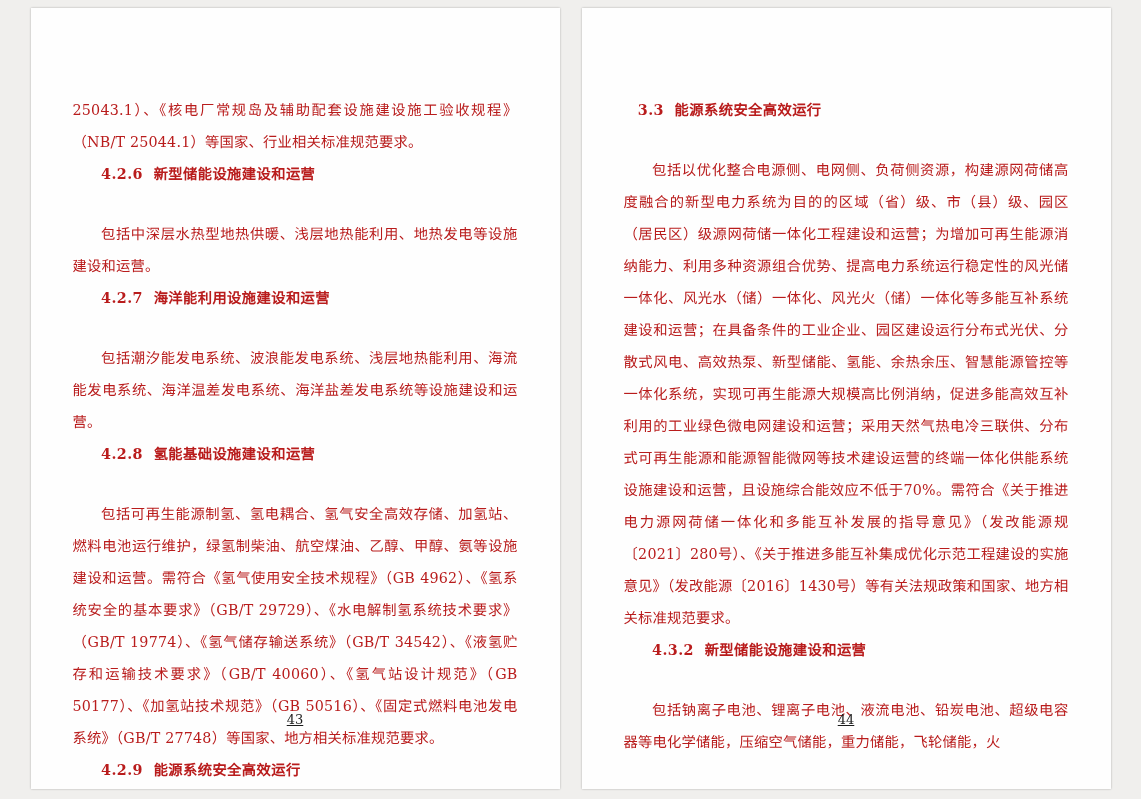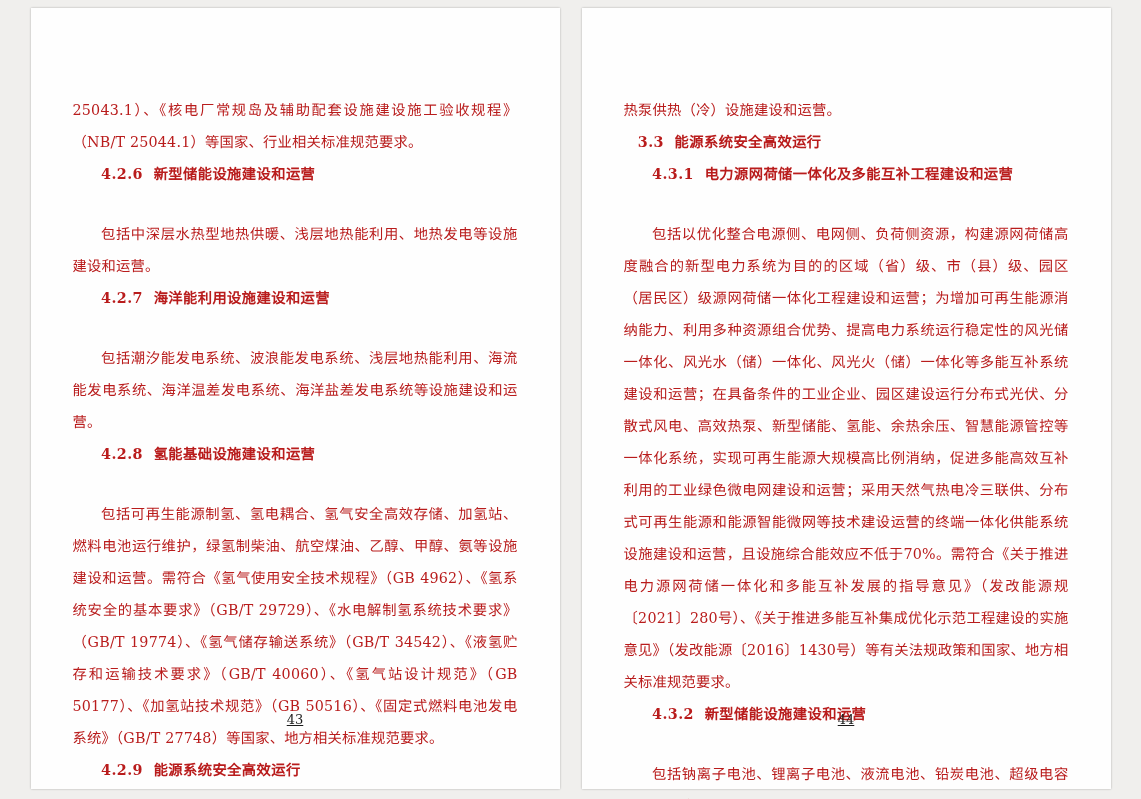--- a/index.html
+++ b/index.html
@@ -88,23 +88,21 @@
       <p class="heading"><span class="num">4.2.8</span><span>氢能基础设施建设和运营</span></p>
       <p class="para indent">包括可再生能源制氢、氢电耦合、氢气安全高效存储、加氢站、燃料电池运行维护，绿氢制柴油、航空煤油、乙醇、甲醇、氨等设施建设和运营。需符合《氢气使用安全技术规程》（GB 4962）、《氢系统安全的基本要求》（GB/T 29729）、《水电解制氢系统技术要求》（GB/T 19774）、《氢气储存输送系统》（GB/T 34542）、《液氢贮存和运输技术要求》（GB/T 40060）、《氢气站设计规范》（GB 50177）、《加氢站技术规范》（GB 50516）、《固定式燃料电池发电系统》（GB/T 27748）等国家、地方相关标准规范要求。</p>
       <p class="heading"><span class="num">4.2.9</span><span>能源系统安全高效运行</span></p>
       <p class="para indent">包括空气源热泵、地下水源热泵、地表水源热泵、新型储能、土壤源热泵、高温地热热泵、高温空气源热泵、余热热泵等</p>
     </div>
     <div class="page-number">43</div>
   </div>
 
   <div class="page">
     <div class="page-body">
-      <p class="para">热泵供热（冷）设施建设和运营。</p>
       <p class="heading sub"><span class="num">3.3</span><span>能源系统安全高效运行</span></p>
-      <p class="heading"><span class="num">4.3.1</span><span>电力源网荷储一体化及多能互补工程建设和运营</span></p>
       <p class="para indent">包括以优化整合电源侧、电网侧、负荷侧资源，构建源网荷储高度融合的新型电力系统为目的的区域（省）级、市（县）级、园区（居民区）级源网荷储一体化工程建设和运营；为增加可再生能源消纳能力、利用多种资源组合优势、提高电力系统运行稳定性的风光储一体化、风光水（储）一体化、风光火（储）一体化等多能互补系统建设和运营；在具备条件的工业企业、园区建设运行分布式光伏、分散式风电、高效热泵、新型储能、氢能、余热余压、智慧能源管控等一体化系统，实现可再生能源大规模高比例消纳，促进多能高效互补利用的工业绿色微电网建设和运营；采用天然气热电冷三联供、分布式可再生能源和能源智能微网等技术建设运营的终端一体化供能系统设施建设和运营，且设施综合能效应不低于70%。需符合《关于推进电力源网荷储一体化和多能互补发展的指导意见》（发改能源规〔2021〕280号）、《关于推进多能互补集成优化示范工程建设的实施意见》（发改能源〔2016〕1430号）等有关法规政策和国家、地方相关标准规范要求。</p>
       <p class="heading"><span class="num">4.3.2</span><span>新型储能设施建设和运营</span></p>
       <p class="para indent">包括钠离子电池、锂离子电池、液流电池、铅炭电池、超级电容器等电化学储能，压缩空气储能，重力储能，飞轮储能，火</p>
     </div>
     <div class="page-number">44</div>
   </div>
 
 </div>
 
 </body></html>

